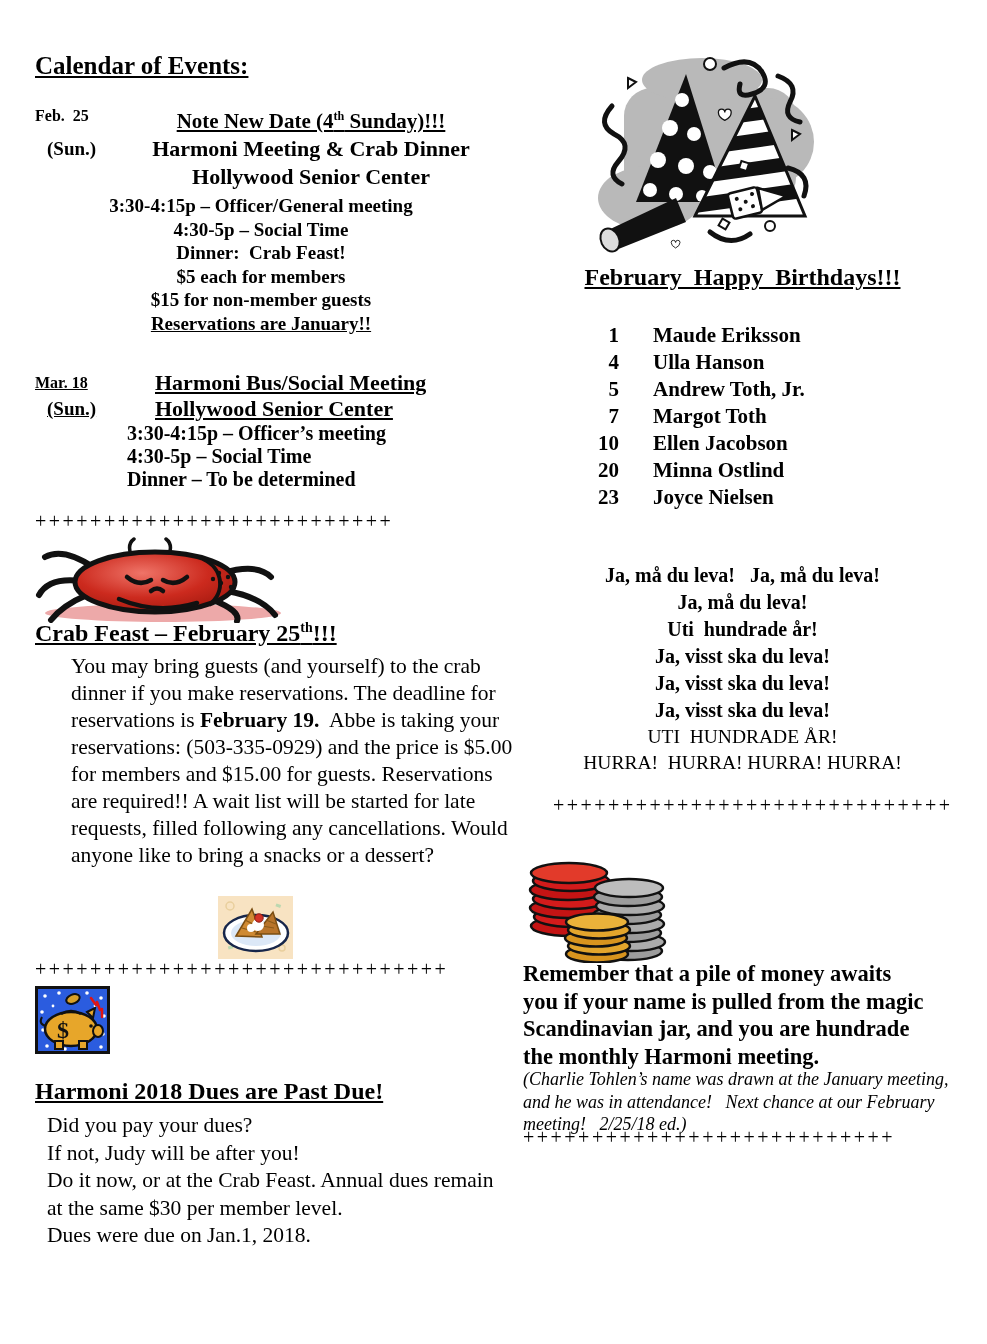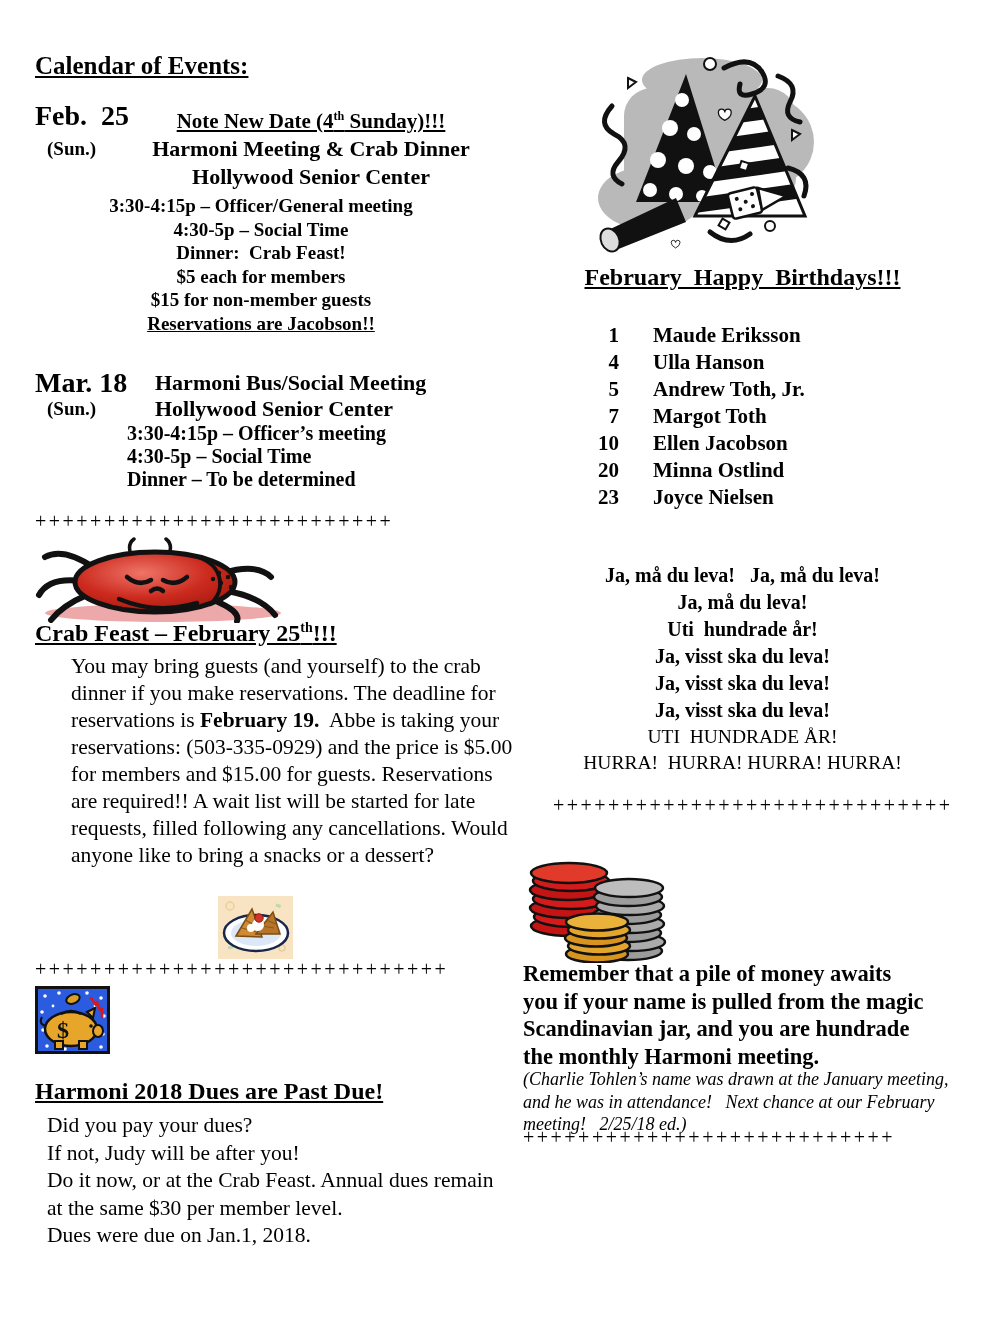--- a/index.html
+++ b/index.html
@@ -12,27 +12,27 @@
   .u{text-decoration:underline;}
   .pre{white-space:pre-wrap;}
   .center{text-align:center;}
   sup{font-size:0.58em;vertical-align:super;}
 
   .title-xl{font-size:25px;font-weight:bold;text-decoration:underline;}
   .title-lg{font-size:24px;font-weight:bold;text-decoration:underline;}
 
   
   .evt-grid{display:flex;line-height:28px;}
-  .evt-date{width:100px;font-size:28px;font-weight:bold;}
+  .evt-date{width:100px;font-size:16px;font-weight:bold;}
   .evt-day{width:100px;padding-left:12px;font-size:19px;font-weight:bold;box-sizing:border-box;}
   .evt-main{flex:1;text-align:center;font-weight:bold;}
   .fs22{font-size:22px;}
   .fs21{font-size:21px;}
   .evt-detail{text-align:center;font-size:19px;font-weight:bold;line-height:23.5px;}
-  .mar-grid{display:flex;line-height:26px;}
+  .mar-grid{display:flex;line-height:26px;text-decoration:underline;}
   .mar-main{margin-left:20px;font-size:22px;font-weight:bold;}
   .mar-detail{margin-left:92px;font-size:20px;font-weight:bold;line-height:23px;}
 
   .plus{font-size:20px;letter-spacing:2.5px;white-space:pre;}
 
   .body-para{font-size:21.5px;line-height:27px;width:452px;}
   .dues-line{font-size:21.5px;line-height:27.5px;}
 
   .bday-row{display:flex;line-height:27px;}
   .bday-day{width:34px;text-align:right;font-size:21px;font-weight:bold;}
@@ -65,21 +65,21 @@
   <div class="evt-grid">
     <div class="evt-date"></div>
     <div class="evt-main fs22">Hollywood Senior Center</div>
   </div>
   <div style="margin-top:3px;">
     <div class="evt-detail pre">3:30-4:15p – Officer/General meeting</div>
     <div class="evt-detail pre">4:30-5p – Social Time</div>
     <div class="evt-detail pre">Dinner:  Crab Feast!</div>
     <div class="evt-detail pre">$5 each for members</div>
     <div class="evt-detail pre">$15 for non-member guests</div>
-    <div class="evt-detail u">Reservations are Jacobson!!</div>
+    <div class="evt-detail u">Reservations are January!!</div>
   </div>
 </div>
 
 <div class="abs" style="left:35px;top:370px;width:452px;">
   <div class="mar-grid">
     <div class="evt-date">Mar. 18</div>
     <div class="mar-main">Harmoni Bus/Social Meeting</div>
   </div>
   <div class="mar-grid">
     <div class="evt-day">(Sun.)</div>

